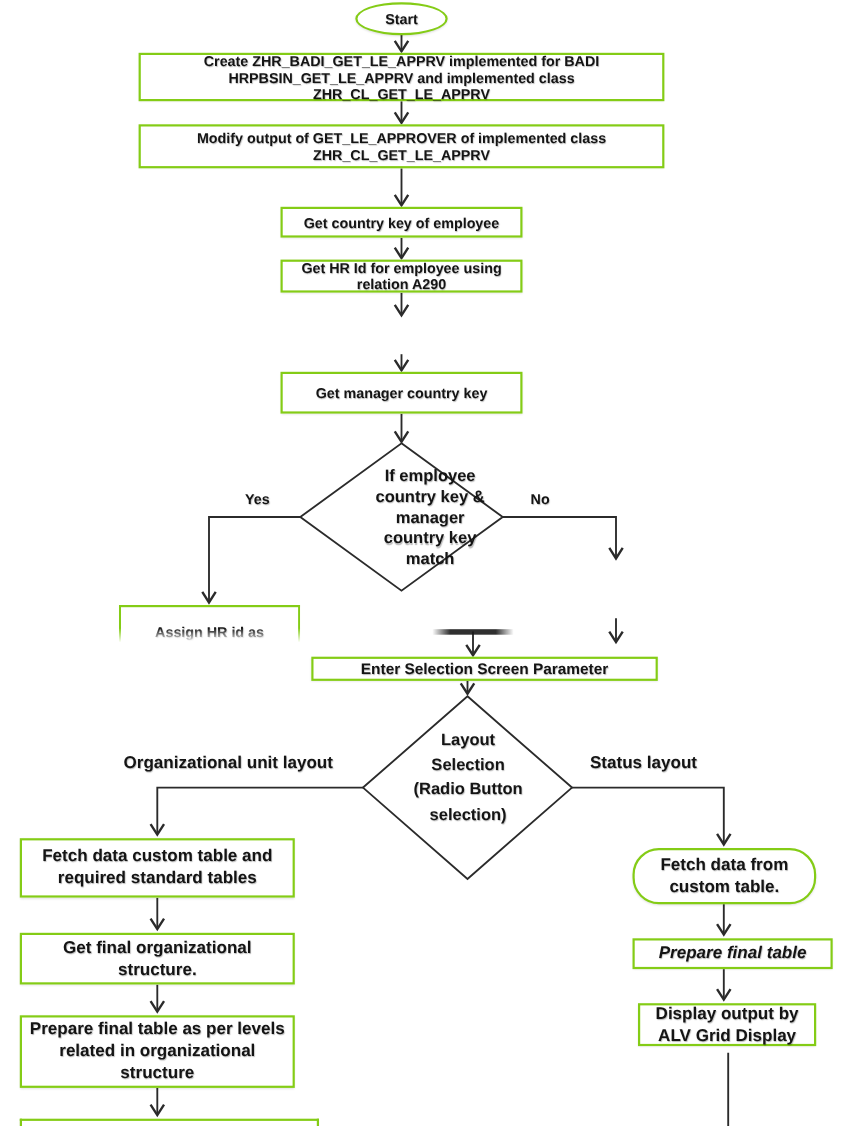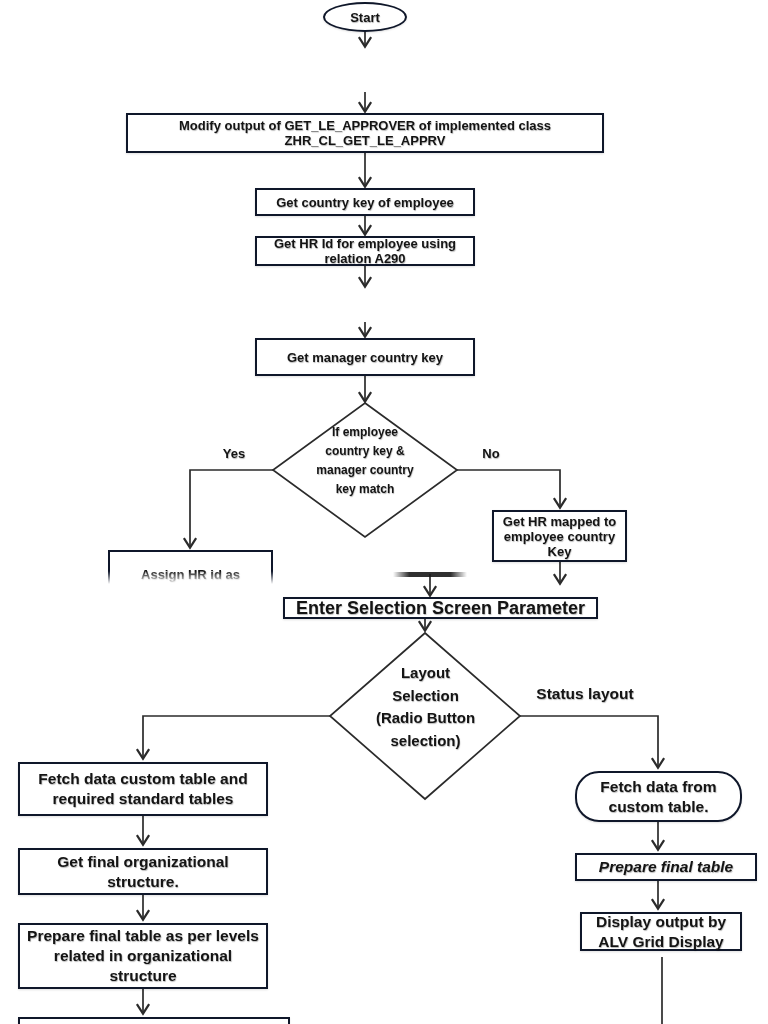--- a/index.html
+++ b/index.html
@@ -10,36 +10,36 @@
     overflow:hidden;
   }
   .stage{
     position:relative;width:768px;height:1024px;background:#ffffff;
   }
   .stage svg{position:absolute;left:0;top:0;z-index:1;}
   .node{
     position:absolute;z-index:2;
     box-sizing:border-box;
     background:#ffffff;
-    border:2px solid #0f172a;
+    border:2px solid #84cc16;
     display:flex;align-items:center;justify-content:center;
     text-align:center;
     color:#141414;font-weight:bold;
     text-shadow:0.6px 1px 1px rgba(0,0,0,0.28);
     box-shadow:0 1px 2px rgba(0,0,0,0.12);
   }
   .lbl{
     position:absolute;z-index:3;
     color:#141414;font-weight:bold;text-align:center;
     text-shadow:0.6px 1px 1px rgba(0,0,0,0.28);
     background:transparent;border:none;box-shadow:none;
   }
   .oval{border-radius:50%;}
   .fs13{font-size:13px;line-height:15px;}
-  .fs12{font-size:12px;line-height:19px;}
+  .fs12{font-size:15px;line-height:19px;margin-left:26px;}
   .fs15{font-size:15.5px;line-height:20px;}
   .fade-bottom{
     -webkit-mask-image:linear-gradient(to bottom,#000 62%,rgba(0,0,0,0) 100%);
             mask-image:linear-gradient(to bottom,#000 62%,rgba(0,0,0,0) 100%);
     box-shadow:none;
   }
   .cut-artifact{
     position:absolute;z-index:2;
     background:linear-gradient(to right,rgba(20,20,20,0) 0%,rgba(25,25,25,0.9) 22%,rgba(25,25,25,0.9) 78%,rgba(20,20,20,0) 100%);
     filter:blur(0.6px);
@@ -79,46 +79,47 @@
       <path d="M662,957 V1024"></path>
     </g>
     <g fill="#ffffff" stroke="#2b2b2b" stroke-width="1.7">
       <polygon points="365,403 457,470 365,537 273,470"></polygon>
       <polygon points="425,633 520,716 425,799 330,716"></polygon>
     </g>
   </svg>
 
   <div class="node oval fs13" style="left:323px;top:2px;width:84px;height:30px;">Start</div>
 
+  <div class="node fs13" style="left:126px;top:48px;width:478px;height:44px;padding:2px 2px;">Create ZHR_BADI_GET_LE_APPRV implemented for BADI HRPBSIN_GET_LE_APPRV and implemented class ZHR_CL_GET_LE_APPRV</div>
 
   <div class="node fs13" style="left:126px;top:113px;width:478px;height:40px;padding:2px 48px;">Modify output  of GET_LE_APPROVER of implemented class ZHR_CL_GET_LE_APPRV</div>
 
   <div class="node fs13" style="left:255px;top:188px;width:220px;height:28px;">Get  country key of employee</div>
 
   <div class="node fs13" style="left:255px;top:236px;width:220px;height:30px;padding:0 8px;">Get  HR Id for employee using relation A290</div>
 
 
   <div class="node fs13" style="left:255px;top:338px;width:220px;height:38px;">Get manager country key</div>
 
   <div class="lbl fs12" style="left:310px;top:423px;width:110px;">If employee country key &amp; manager country key match</div>
 
   <div class="lbl fs13" style="left:218px;top:446px;width:32px;">Yes</div>
 
   <div class="lbl fs13" style="left:476px;top:446px;width:30px;">No</div>
 
   <div class="node fs13 fade-bottom" style="left:108px;top:550px;width:165px;height:34px;border-bottom:none;align-items:flex-end;padding-bottom:2px;">Assign HR id as</div>
 
-  <div class="node fs13" style="left:492px;top:510px;width:135px;height:52px;padding:0 2px;">Get HR mapped to employee country Key</div>
 
   <div class="cut-artifact" style="left:393px;top:572px;width:74px;height:5px;"></div>
 
-  <div class="node" style="left:283px;top:597px;width:315px;height:22px;font-size:18px;white-space:nowrap;">Enter Selection Screen Parameter</div>
+  <div class="node" style="left:283px;top:597px;width:315px;height:22px;font-size:14px;white-space:nowrap;">Enter Selection Screen Parameter</div>
 
   <div class="lbl" style="left:373px;top:662px;width:105px;font-size:15px;line-height:22.5px;">Layout Selection (Radio Button selection)</div>
 
+  <div class="lbl fs15" style="left:100px;top:684px;width:215px;white-space:nowrap;">Organizational  unit  layout</div>
 
   <div class="lbl fs15" style="left:530px;top:684px;width:110px;white-space:nowrap;">Status layout</div>
 
   <div class="node fs15" style="left:18px;top:762px;width:250px;height:54px;padding:0 2px;">Fetch data custom table and required standard tables</div>
 
   <div class="node fs15" style="left:18px;top:848px;width:250px;height:47px;padding:0 14px;">Get final organizational structure.</div>
 
   <div class="node fs15" style="left:18px;top:923px;width:250px;height:66px;padding:0 2px;">Prepare final table as per levels related in organizational structure</div>
 
   <div class="node" style="left:18px;top:1017px;width:272px;height:7px;border-bottom:none;"></div>

